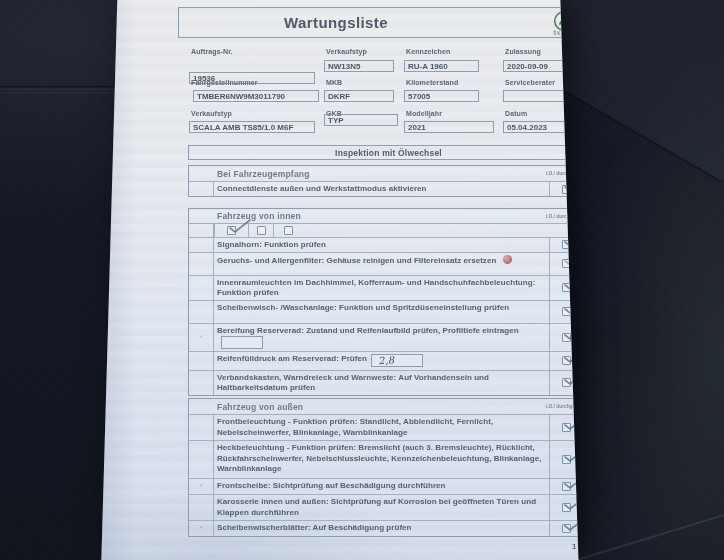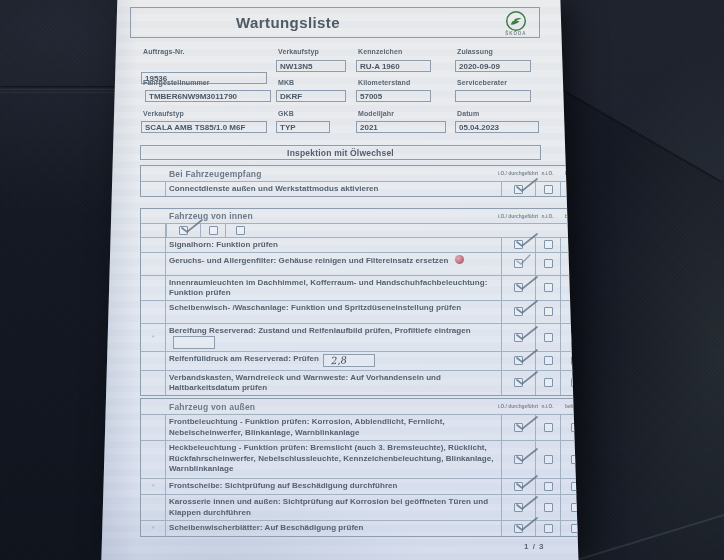--- a/index.html
+++ b/index.html
@@ -45,21 +45,21 @@
       linear-gradient(to left, rgba(110,125,155,.22) 0%, transparent 6%),
       repeating-linear-gradient(to bottom, rgba(255,255,255,.028) 0 7px, rgba(100,115,145,.028) 7px 14px),
       radial-gradient(ellipse 300px 120px at 30% 101%, rgba(105,120,150,.14), transparent 70%);
   }
   
   :root{
     --ink:#55626f; --ink-dark:#4c5763; --ink-light:#6f7b88;
     --line:#8e9dae; --line2:#a2b1c1;
   }
   .content{position:absolute;inset:0;color:var(--ink);}
-  .abs{position:absolute;}
+  .abs{position:absolute;margin-left:48px;}
   .box-border{border:1px solid var(--line);box-sizing:border-box;}
   
   .title-box{left:130px;top:7px;width:410px;height:31px;display:flex;align-items:center;}
   .title-text{flex:1;text-align:center;padding-right:94px;font-size:15px;font-weight:bold;
     letter-spacing:.4px;color:#4e5a66;}
   .logo{position:absolute;right:6px;top:2px;width:34px;text-align:center;}
   .logo svg{display:block;margin:0 auto;}
   .logo-word{font-size:4.5px;font-weight:bold;letter-spacing:1px;color:#7b8591;margin-top:-1px;}
   
   .flabel{font-size:7px;font-weight:bold;color:#5a6774;letter-spacing:.1px;white-space:nowrap;}
@@ -139,21 +139,21 @@
     <div class="abs flabel" style="left:278px;top:79px">MKB</div>
     <div class="abs finput" style="left:276px;top:90px;width:70px">DKRF</div>
     <div class="abs flabel" style="left:358px;top:79px">Kilometerstand</div>
     <div class="abs finput" style="left:356px;top:90px;width:75px">57005</div>
     <div class="abs flabel" style="left:457px;top:79px">Serviceberater</div>
     <div class="abs finput" style="left:455px;top:90px;width:76px"></div>
 
     <div class="abs flabel" style="left:143px;top:110px">Verkaufstyp</div>
     <div class="abs finput" style="left:141px;top:121px;width:126px">SCALA AMB TS85/1.0 M6F</div>
     <div class="abs flabel" style="left:278px;top:110px">GKB</div>
-    <div class="abs finput" style="left:276px;top:121px;width:54px">TYP</div>
+    <div class="abs finput" style="left:276px;top:114px;width:74px">TYP</div>
     <div class="abs flabel" style="left:358px;top:110px">Modelljahr</div>
     <div class="abs finput" style="left:356px;top:121px;width:90px">2021</div>
     <div class="abs flabel" style="left:457px;top:110px">Datum</div>
     <div class="abs finput" style="left:455px;top:121px;width:84px">05.04.2023</div>
 
     <div class="abs box-border banner">Inspektion mit Ölwechsel</div>
 
     <div class="abs tbl" style="top:165px">
       <div class="tr" style="min-height:15px">
         <div class="sec-name">Bei Fahrzeugempfang</div>
@@ -337,21 +337,21 @@
     <div class="abs tbl" style="top:398px">
       <div class="tr" style="min-height:15px">
         <div class="sec-name">Fahrzeug von außen</div>
         <div class="hd-cell hc-ok">i.O./ durchgeführt</div>
         <div class="hd-cell hc-nok">n.i.O.</div>
         <div class="hd-cell hc-beh">behoben</div>
       </div>
 
       <div class="tr" style="min-height:26px">
         <div class="mark"></div>
-        <div class="txt">Frontbeleuchtung - Funktion prüfen: Korrosion, Abblendlicht, Fernlicht, Nebelscheinwerfer, Blinkanlage, Warnblinkanlage</div>
+        <div class="txt">Frontbeleuchtung - Funktion prüfen: Standlicht, Abblendlicht, Fernlicht, Nebelscheinwerfer, Blinkanlage, Warnblinkanlage</div>
         <div class="cell c-ok">
               <span class="cb on">
                 <svg viewBox="0 0 25 18">
                   <path d="M3 11 L8 15 L23 3" fill="none" stroke="#5d6f85" stroke-width="1.7" stroke-linecap="round" opacity=".8"></path>
                 </svg>
               </span>
             </div>
         <div class="cell c-nok">
               <span class="cb"></span>
             </div>

